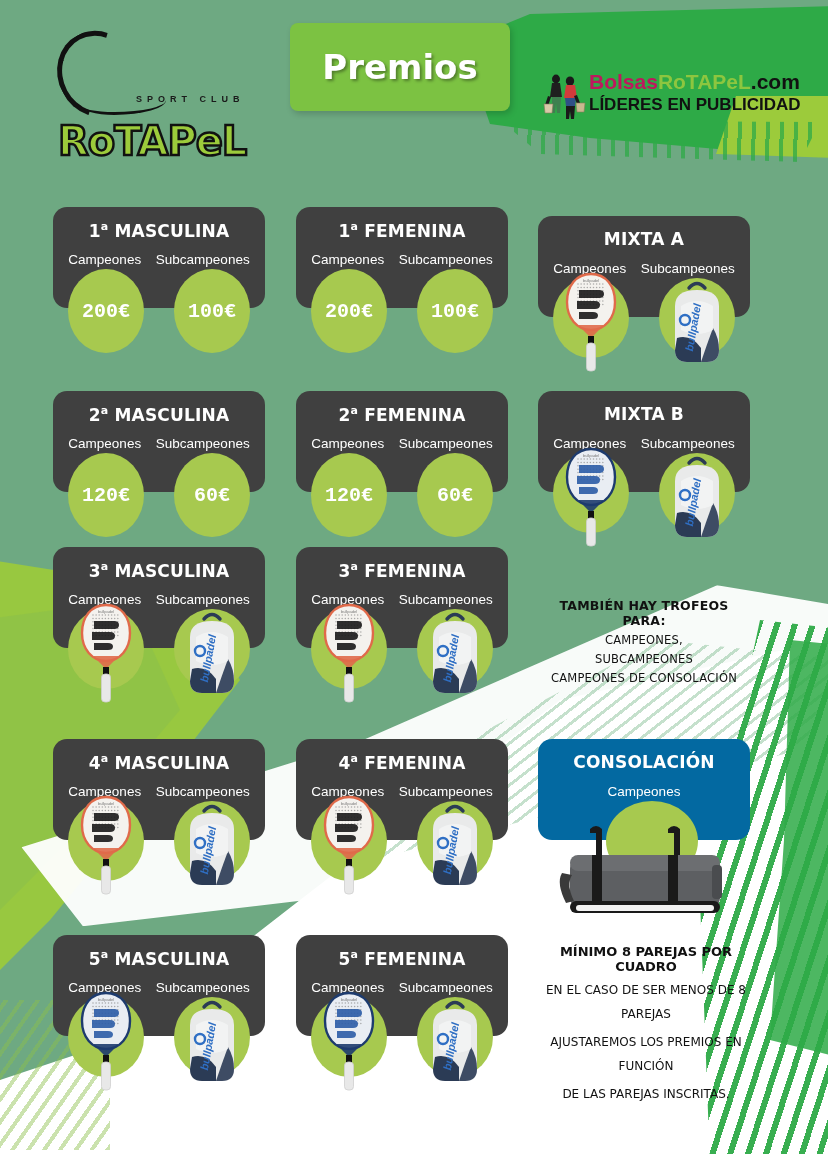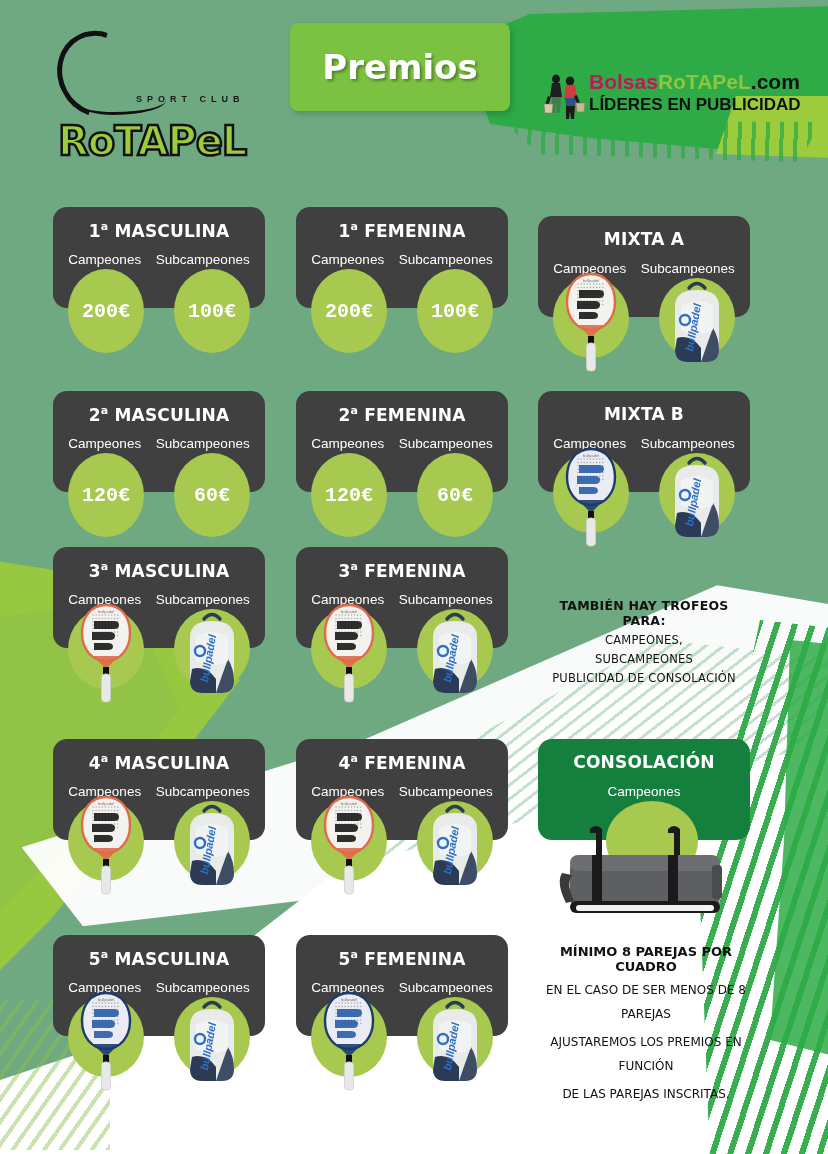--- a/index.html
+++ b/index.html
@@ -133,21 +133,21 @@
   .bolsas-l1 .b1{color:#be185d;}
   .bolsas-l1 .b2{color:#8dc63f;}
   .bolsas-l1 .b3{color:#111;}
   .bolsas-l2{position:absolute;left:46px;top:25px;font-size:17px;font-weight:bold;color:#111;white-space:nowrap;}
 
   
   .card{
     position:absolute;width:212px;height:101px;
     background:#404040;border-radius:14px;
   }
-  .card.conso{background:#15803d;}
+  .card.conso{background:#0369a1;}
   .card-title{
     position:absolute;left:0;top:13px;width:212px;text-align:center;
     font-family:"DejaVu Sans", sans-serif;
     font-size:17px;font-weight:bold;color:#ffffff;letter-spacing:.2px;
     white-space:nowrap;
   }
   .card-title sup{font-size:11px;vertical-align:super;}
   .labels{
     position:absolute;left:0;top:45px;width:212px;
     display:flex;justify-content:space-around;padding:0 8px;box-sizing:border-box;
@@ -1127,21 +1127,21 @@
   </svg></div>
           </div>
         </div>
       </div>
     </div>
 
   <div class="trofeos">
     <div class="t-head">TAMBIÉN HAY TROFEOS PARA:</div>
     <div class="t-line">CAMPEONES,</div>
     <div class="t-line">SUBCAMPEONES</div>
-    <div class="t-line">PUBLICIDAD DE CONSOLACIÓN</div>
+    <div class="t-line">CAMPEONES DE CONSOLACIÓN</div>
   </div>
 
   <div class="minimo">
     <div class="m-head">MÍNIMO 8 PAREJAS POR CUADRO</div>
     <div class="m-line">EN EL CASO DE SER MENOS DE 8 PAREJAS</div>
     <div class="m-line">AJUSTAREMOS LOS PREMIOS EN FUNCIÓN</div>
     <div class="m-line">DE LAS PAREJAS INSCRITAS.</div>
   </div>
 
 </div>

